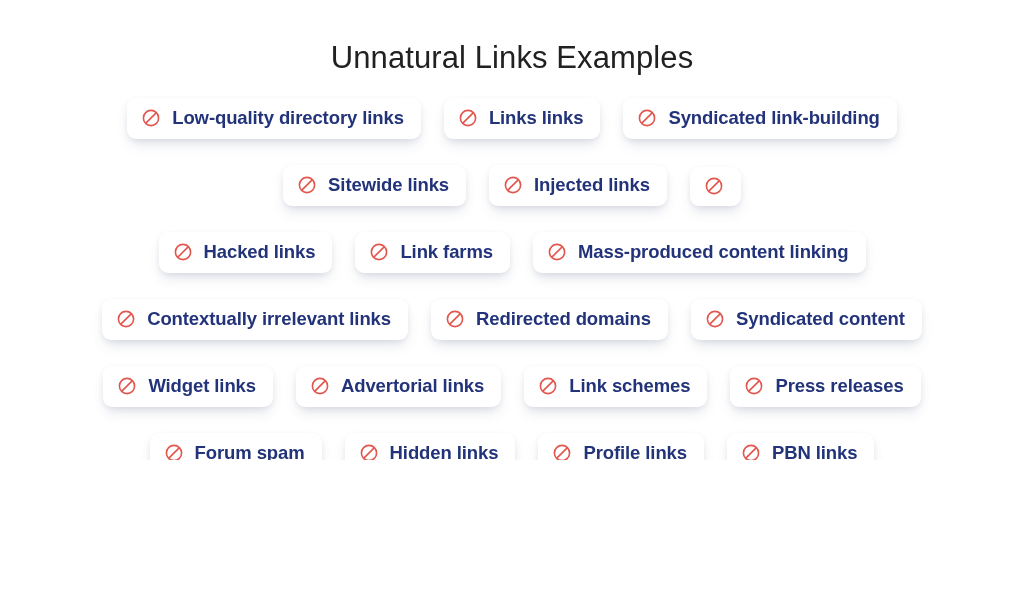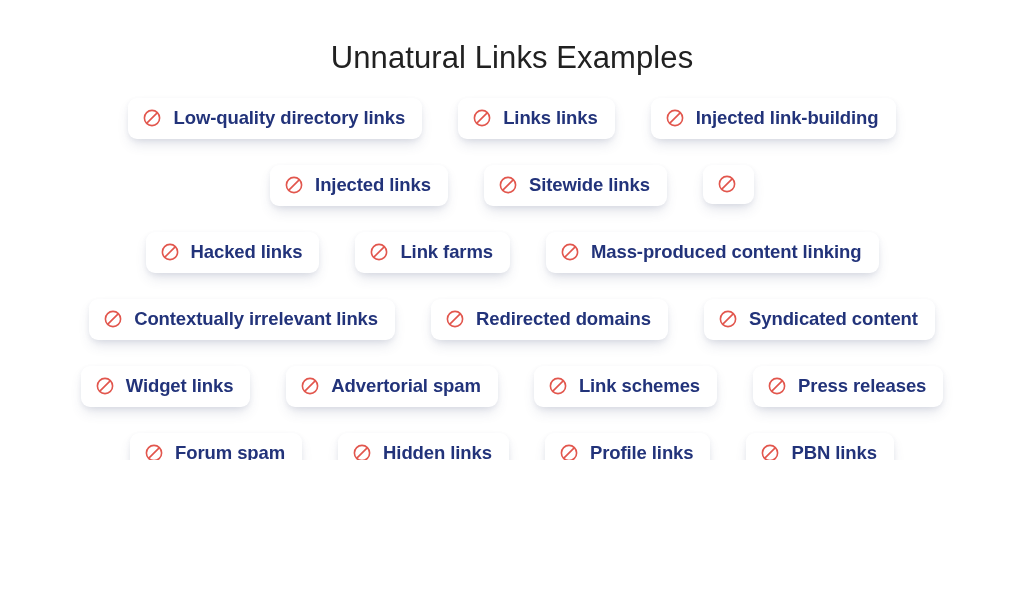--- a/index.html
+++ b/index.html
@@ -37,22 +37,22 @@
   #tag-rows {
     margin-top: 22px;
     padding: 0 34px;
     box-sizing: border-box;
   }
 
   .tag-row {
     display: flex;
     flex-wrap: nowrap;
     justify-content: center;
-    align-items: flex-start;
-    gap: 36px;
+    align-items: flex-end;
+    gap: 23px;
     margin-bottom: 26px;
   }
 
   .tag {
     display: inline-flex;
     align-items: center;
     gap: 11px;
     background: #ffffff;
     border-radius: 9px;
     padding: 9px 17px 10px 14px;
@@ -111,49 +111,49 @@
           </span>
           <span class="tag-label">Links links</span>
         </div>
         <div class="tag">
           <span class="tag-icon">
             <svg viewBox="0 0 20 20" xmlns="http://www.w3.org/2000/svg">
               <circle cx="10" cy="10" r="7.6" fill="none" stroke="#e2564d" stroke-width="1.6"></circle>
               <line x1="5.1" y1="14.9" x2="14.9" y2="5.1" stroke="#e2564d" stroke-width="1.6" stroke-linecap="round"></line>
             </svg>
           </span>
-          <span class="tag-label">Injected link-building</span>
-        </div>
-      </div>
-      <div class="tag-row">
+          <span class="tag-label">Syndicated link-building</span>
+        </div>
+      </div>
+      <div class="tag-row">
+        <div class="tag">
+          <span class="tag-icon">
+            <svg viewBox="0 0 20 20" xmlns="http://www.w3.org/2000/svg">
+              <circle cx="10" cy="10" r="7.6" fill="none" stroke="#e2564d" stroke-width="1.6"></circle>
+              <line x1="5.1" y1="14.9" x2="14.9" y2="5.1" stroke="#e2564d" stroke-width="1.6" stroke-linecap="round"></line>
+            </svg>
+          </span>
+          <span class="tag-label">Sitewide links</span>
+        </div>
         <div class="tag">
           <span class="tag-icon">
             <svg viewBox="0 0 20 20" xmlns="http://www.w3.org/2000/svg">
               <circle cx="10" cy="10" r="7.6" fill="none" stroke="#e2564d" stroke-width="1.6"></circle>
               <line x1="5.1" y1="14.9" x2="14.9" y2="5.1" stroke="#e2564d" stroke-width="1.6" stroke-linecap="round"></line>
             </svg>
           </span>
           <span class="tag-label">Injected links</span>
         </div>
         <div class="tag">
           <span class="tag-icon">
             <svg viewBox="0 0 20 20" xmlns="http://www.w3.org/2000/svg">
               <circle cx="10" cy="10" r="7.6" fill="none" stroke="#e2564d" stroke-width="1.6"></circle>
               <line x1="5.1" y1="14.9" x2="14.9" y2="5.1" stroke="#e2564d" stroke-width="1.6" stroke-linecap="round"></line>
             </svg>
           </span>
-          <span class="tag-label">Sitewide links</span>
-        </div>
-        <div class="tag">
-          <span class="tag-icon">
-            <svg viewBox="0 0 20 20" xmlns="http://www.w3.org/2000/svg">
-              <circle cx="10" cy="10" r="7.6" fill="none" stroke="#e2564d" stroke-width="1.6"></circle>
-              <line x1="5.1" y1="14.9" x2="14.9" y2="5.1" stroke="#e2564d" stroke-width="1.6" stroke-linecap="round"></line>
-            </svg>
-          </span>
         </div>
       </div>
       <div class="tag-row">
         <div class="tag">
           <span class="tag-icon">
             <svg viewBox="0 0 20 20" xmlns="http://www.w3.org/2000/svg">
               <circle cx="10" cy="10" r="7.6" fill="none" stroke="#e2564d" stroke-width="1.6"></circle>
               <line x1="5.1" y1="14.9" x2="14.9" y2="5.1" stroke="#e2564d" stroke-width="1.6" stroke-linecap="round"></line>
             </svg>
           </span>
@@ -217,21 +217,21 @@
           </span>
           <span class="tag-label">Widget links</span>
         </div>
         <div class="tag">
           <span class="tag-icon">
             <svg viewBox="0 0 20 20" xmlns="http://www.w3.org/2000/svg">
               <circle cx="10" cy="10" r="7.6" fill="none" stroke="#e2564d" stroke-width="1.6"></circle>
               <line x1="5.1" y1="14.9" x2="14.9" y2="5.1" stroke="#e2564d" stroke-width="1.6" stroke-linecap="round"></line>
             </svg>
           </span>
-          <span class="tag-label">Advertorial spam</span>
+          <span class="tag-label">Advertorial links</span>
         </div>
         <div class="tag">
           <span class="tag-icon">
             <svg viewBox="0 0 20 20" xmlns="http://www.w3.org/2000/svg">
               <circle cx="10" cy="10" r="7.6" fill="none" stroke="#e2564d" stroke-width="1.6"></circle>
               <line x1="5.1" y1="14.9" x2="14.9" y2="5.1" stroke="#e2564d" stroke-width="1.6" stroke-linecap="round"></line>
             </svg>
           </span>
           <span class="tag-label">Link schemes</span>
         </div>

